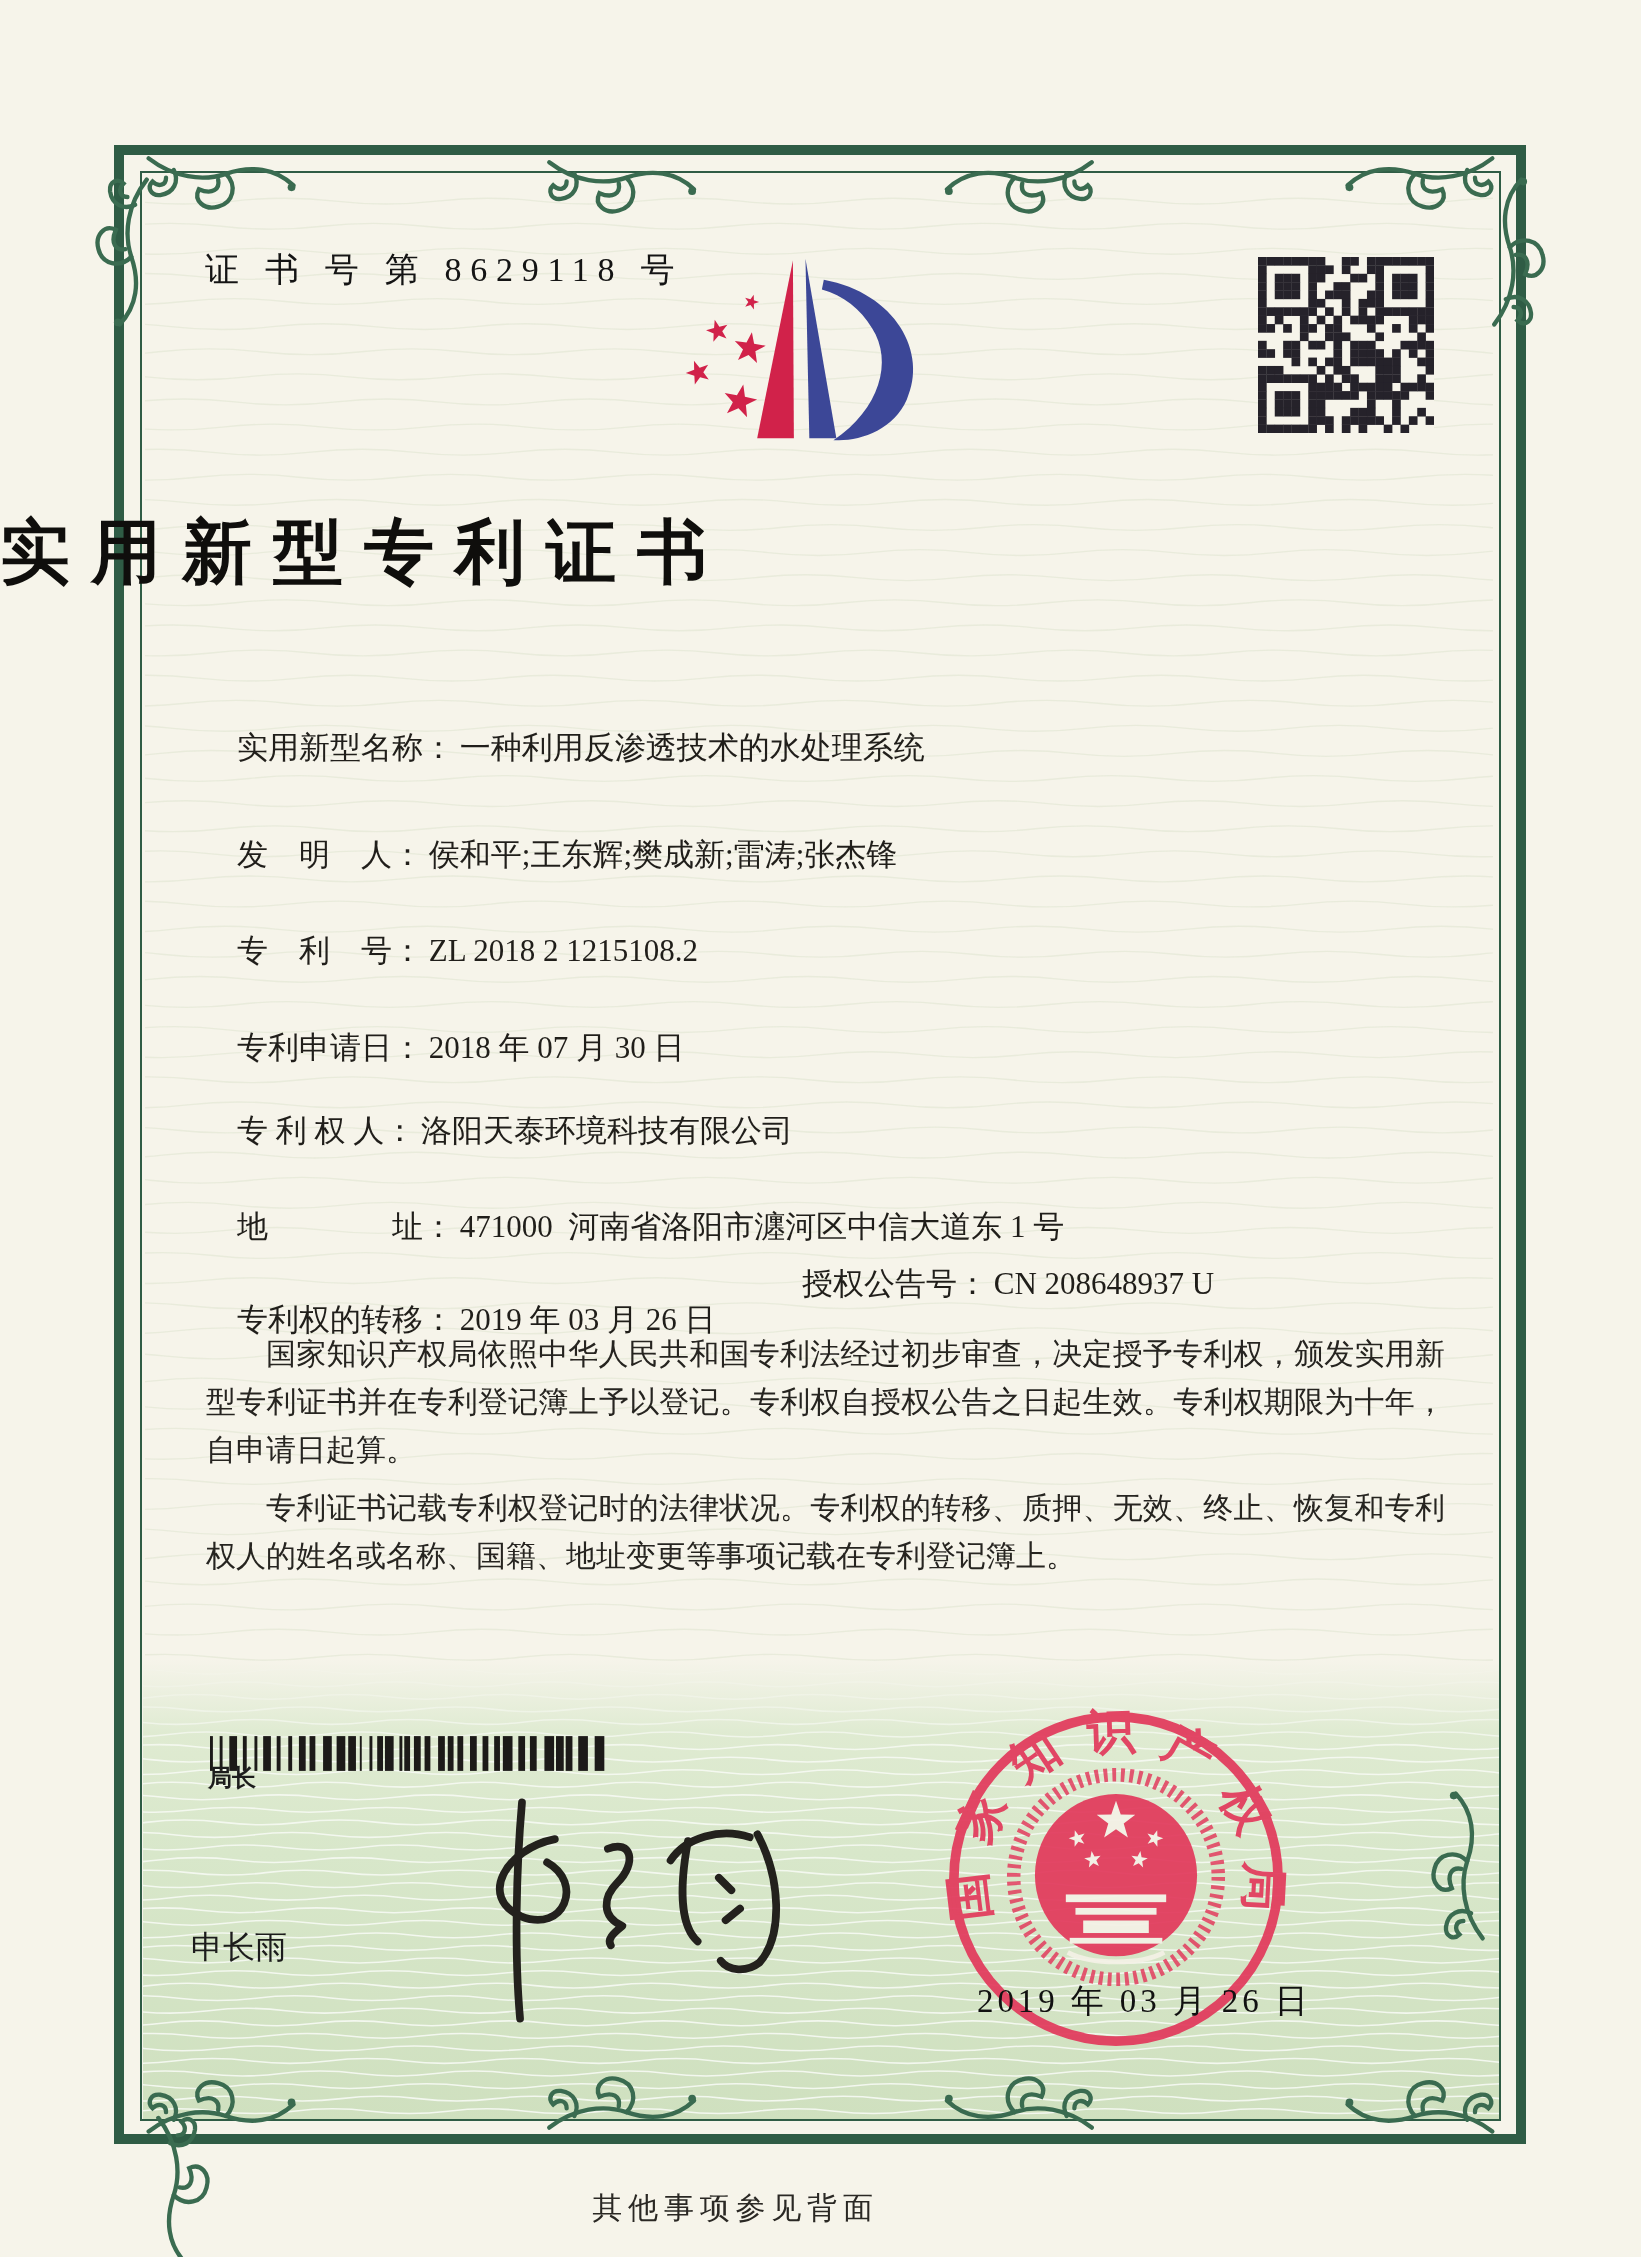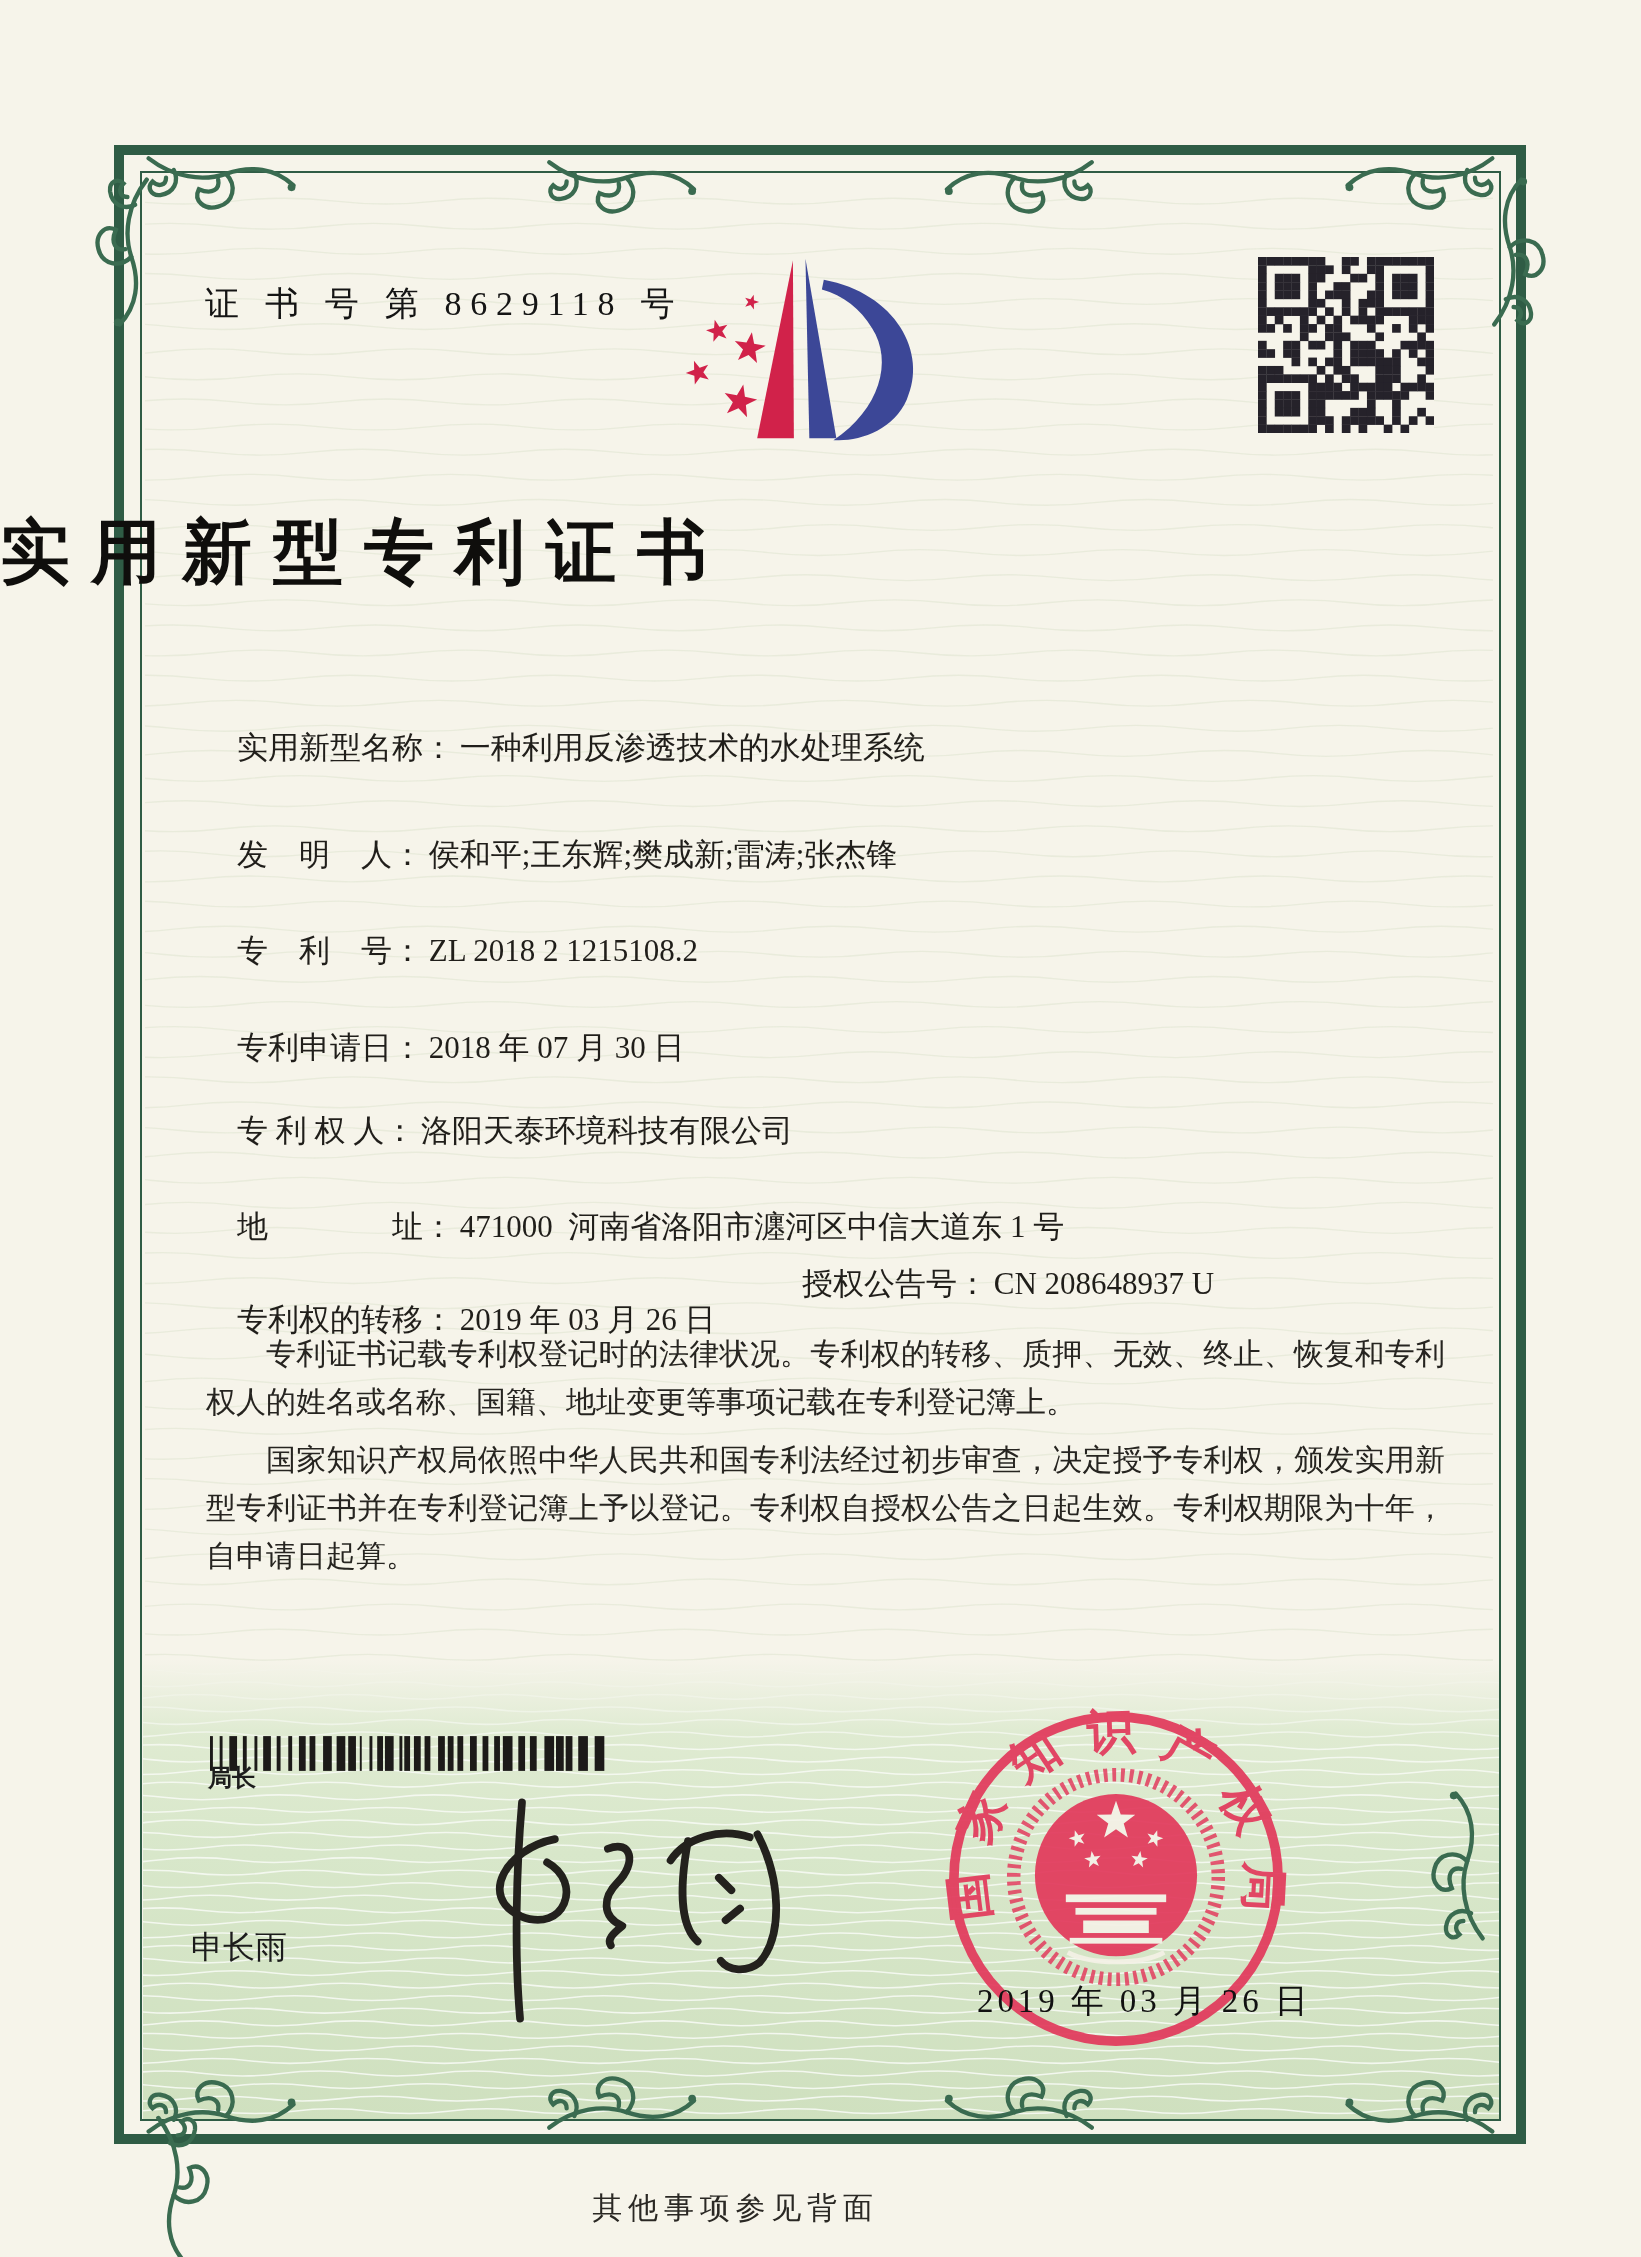--- a/index.html
+++ b/index.html
@@ -12,21 +12,21 @@
   
   .frame-outer{position:absolute; left:114px; top:145px; width:1392px; height:1979px;
     border:10.6px solid #2f5c45;}
   .frame-inner{position:absolute; left:140px; top:171px; width:1357px; height:1946px;
     border:2.9px solid #2f5c45;}
   svg.orn-layer{position:absolute; left:0; top:0; pointer-events:none;}
   
   svg.soft-band{position:absolute; left:145px; top:176px;}
   svg.green-zone{position:absolute; left:143px; top:1659px;}
   
-  .cert-no{position:absolute; left:205px; top:247px; font-size:34px; letter-spacing:8.7px; color:#141414;margin-top:34px;}
+  .cert-no{position:absolute; left:205px; top:247px; font-size:34px; letter-spacing:8.7px; color:#141414;}
   svg.logo{position:absolute; left:679px; top:247px;}
   svg.qr{position:absolute; left:1258px; top:257px;}
   .title{position:absolute; left:0; width:1641px; top:506px; text-align:left;
     font-size:70px; font-weight:bold; letter-spacing:21px; color:#0f0e0c;}
   
   .row{position:absolute; left:206px; width:1246px; font-size:31px; white-space:pre; color:#201e1a;}
   .row .val{padding-left:5.8px;}
   .r-name{top:691px;} .r-inv{top:798px;} .r-pat{top:894px;} .r-fil{top:991px;}
   .r-own{top:1074px;} .r-addr{top:1170px;} .r-grant{top:1263px;}
   .pair2{position:absolute; left:596px; top:0; white-space:pre;}
@@ -494,22 +494,22 @@
   </div>
   <div class="row r-addr">
     <span class="lbl">地　　　　址：</span><span class="val">471000  河南省洛阳市瀍河区中信大道东 1 号</span>
   </div>
   <div class="row r-grant">
     <span><span class="lbl">专利权的转移：</span><span class="val">2019 年 03 月 26 日</span></span>
     <span class="pair2"><span class="lbl">授权公告号：</span><span class="val">CN 208648937 U</span></span>
   </div>
 
   <div class="body-text">
+    <p>国家知识产权局依照中华人民共和国专利法经过初步审查，决定授予专利权，颁发实用新型专利证书并在专利登记簿上予以登记。专利权自授权公告之日起生效。专利权期限为十年，自申请日起算。</p>
     <p>专利证书记载专利权登记时的法律状况。专利权的转移、质押、无效、终止、恢复和专利权人的姓名或名称、国籍、地址变更等事项记载在专利登记簿上。</p>
-    <p>国家知识产权局依照中华人民共和国专利法经过初步审查，决定授予专利权，颁发实用新型专利证书并在专利登记簿上予以登记。专利权自授权公告之日起生效。专利权期限为十年，自申请日起算。</p>
   </div>
 
   <svg class="barcode" width="404" height="35" viewBox="0 0 418 36">
     <g id="barcode-bars" fill="#1c1a18">
         <rect x="0" y="0" width="3" height="36"></rect>
         <rect x="10" y="0" width="3" height="36"></rect>
         <rect x="20" y="0" width="8" height="36"></rect>
         <rect x="34" y="0" width="4" height="36"></rect>
         <rect x="46" y="0" width="3" height="36"></rect>
         <rect x="55" y="0" width="8" height="36"></rect>

